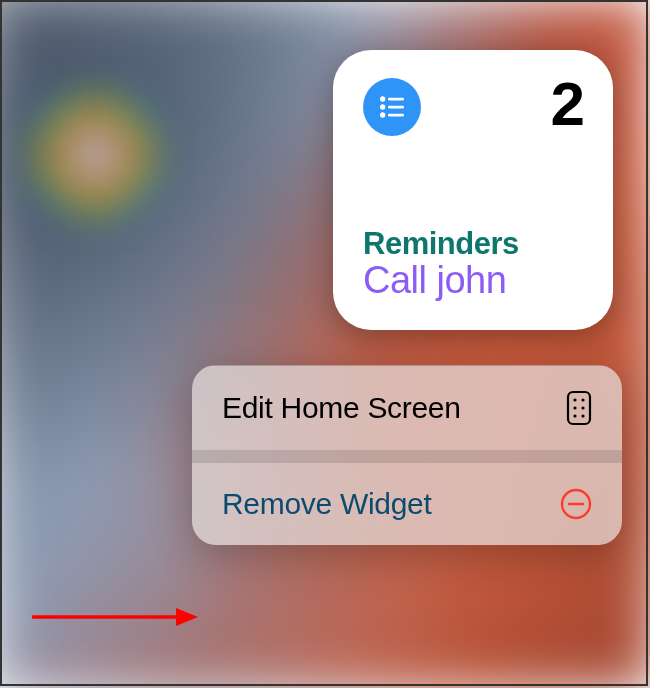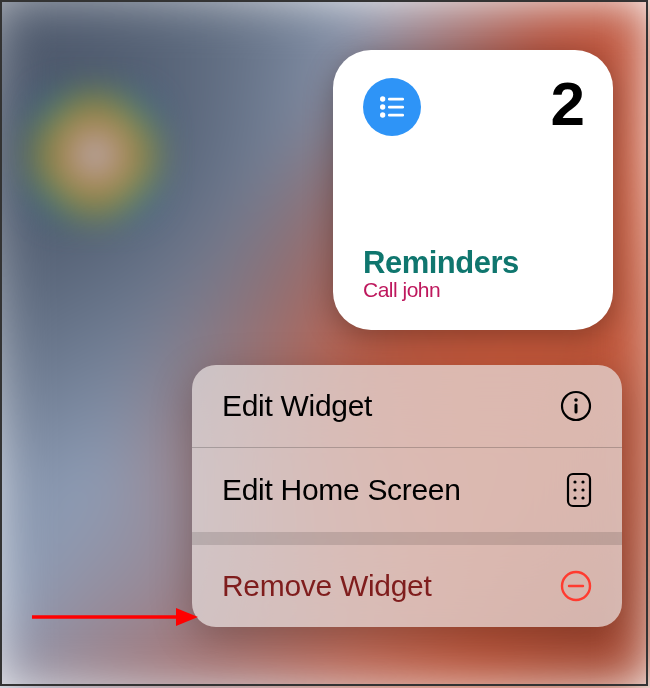--- a/index.html
+++ b/index.html
@@ -115,23 +115,23 @@
     }
     
     .widget-title {
       font-size: 31px;
       font-weight: 600;
       color: #0f766e;
       letter-spacing: -0.5px;
     }
     
     .widget-item {
-      font-size: 21px;
+      font-size: 38px;
       font-weight: 400;
-      color: #be185d;
+      color: #8b5cf6;
       letter-spacing: -0.5px;
       margin-top: -3px;
     }
     
     .context-menu {
       position: absolute;
       top: 365px;
       left: 192px;
       width: 430px;
       background: rgba(230, 225, 225, 0.7);
@@ -156,21 +156,21 @@
       height: 1px;
       background: rgba(0,0,0,0.2);
     }
     
     .menu-divider-thick {
       height: 13px;
       background: rgba(0,0,0,0.12);
     }
     
     .menu-item.destructive {
-      color: #7f1d1d;
+      color: #0c4a6e;
     }
     
     .menu-item.destructive .menu-icon svg {
       stroke: #ff3b30;
     }
     
     .menu-icon {
       display: flex;
       align-items: center;
       justify-content: center;
@@ -206,30 +206,20 @@
     </div>
     <div class="widget-count">2</div>
   </div>
   <div class="widget-bottom">
     <div class="widget-title">Reminders</div>
     <div class="widget-item">Call john</div>
   </div>
 </div>
 
 <div class="context-menu">
-  <div class="menu-item">
-    <span>Edit Widget</span>
-    <span class="menu-icon">
-      <svg width="32" height="32" viewBox="0 0 32 32" fill="none">
-        <circle cx="16" cy="16" r="14" stroke="#000" stroke-width="2.2"></circle>
-        <circle cx="16" cy="10" r="1.8" fill="#000"></circle>
-        <rect x="14.5" y="13.5" width="3" height="10" rx="1.5" fill="#000"></rect>
-      </svg>
-    </span>
-  </div>
 
   <div class="menu-divider"></div>
 
   <div class="menu-item">
     <span>Edit Home Screen</span>
     <span class="menu-icon">
       <svg width="26" height="36" viewBox="0 0 26 36" fill="none">
         <rect x="2" y="2" width="22" height="32" rx="5" stroke="#000" stroke-width="2.2"></rect>
         <circle cx="9" cy="10" r="1.6" fill="#000"></circle>
         <circle cx="17" cy="10" r="1.6" fill="#000"></circle>

